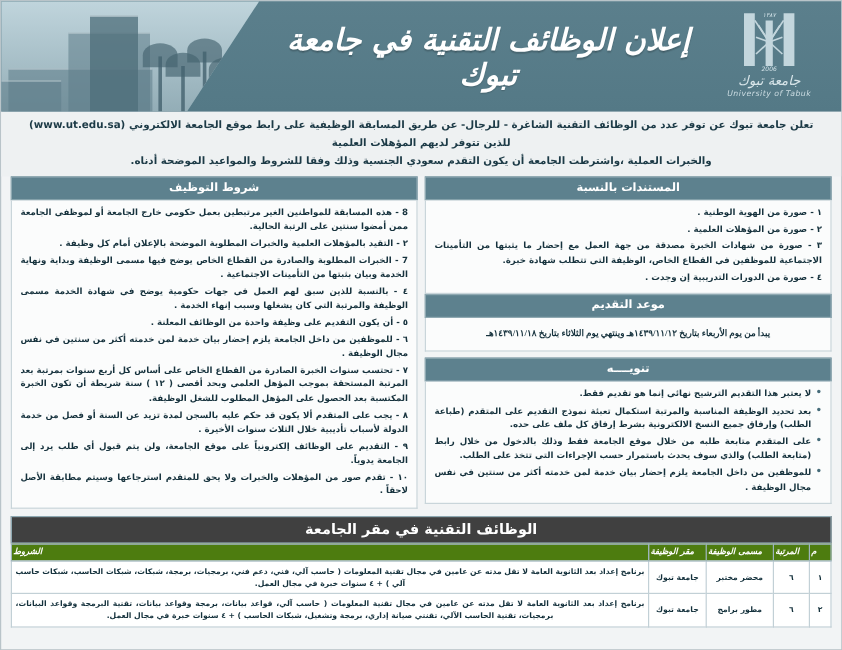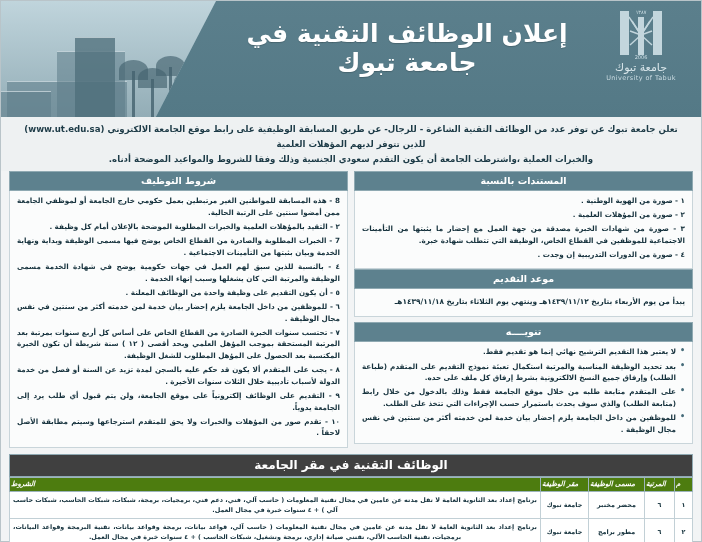--- a/index.html
+++ b/index.html
@@ -12,23 +12,23 @@
   .poster {
     width: 702px; height: 542px;
     background: #f2f4f5;
     position: relative;
     display: flex; flex-direction: column;
     border: 1px solid #b9c4c9;
   }
 
   
   .header {
-    height: 116px; position: relative;
+    height: 92px; position: relative;
     background: linear-gradient(180deg,#5b7f8c 0%, #547986 100%);
-    overflow: hidden; flex: none;
+    overflow: hidden; flex: none; font-style: italic;
   }
   .hdr-photo {
     position: absolute; left: 0; top: 0; bottom: 0; width: 215px;
     background:
       linear-gradient(180deg, rgba(214,228,233,.15), rgba(70,104,116,.35)),
       #bcd2da;
     clip-path: polygon(0 0, 100% 0, 72% 100%, 0 100%);
   }
   .bld {
     position: absolute; background: rgba(92,124,137,.55);
@@ -98,21 +98,21 @@
     text-align: justify; text-align-last: right;
     margin-bottom: 2.5px; font-weight: bold;
   }
   .bul { padding-right: 9px; position: relative; }
   .bul::before {
     content: "•"; position: absolute; right: 0; top: -1px;
     color: #456b79; font-size: 8px;
   }
   .date-line {
     font-size: 7.4px; font-weight: bold; color: #16323d;
-    padding: 4px 0 5px;
+    text-align: center; padding: 4px 0 5px; font-family: Liberation Serif, serif;
   }
   .gap { height: 5px; }
 
   
   .table-wrap { padding: 6px 8px 0; flex: none; }
   .tbl-title {
     background: #404040; color: #fff; font-weight: bold;
     font-size: 12px; text-align: center; padding: 3px 0 4px;
     border: 1px solid #8fa9b2; letter-spacing: .4px;
   }

